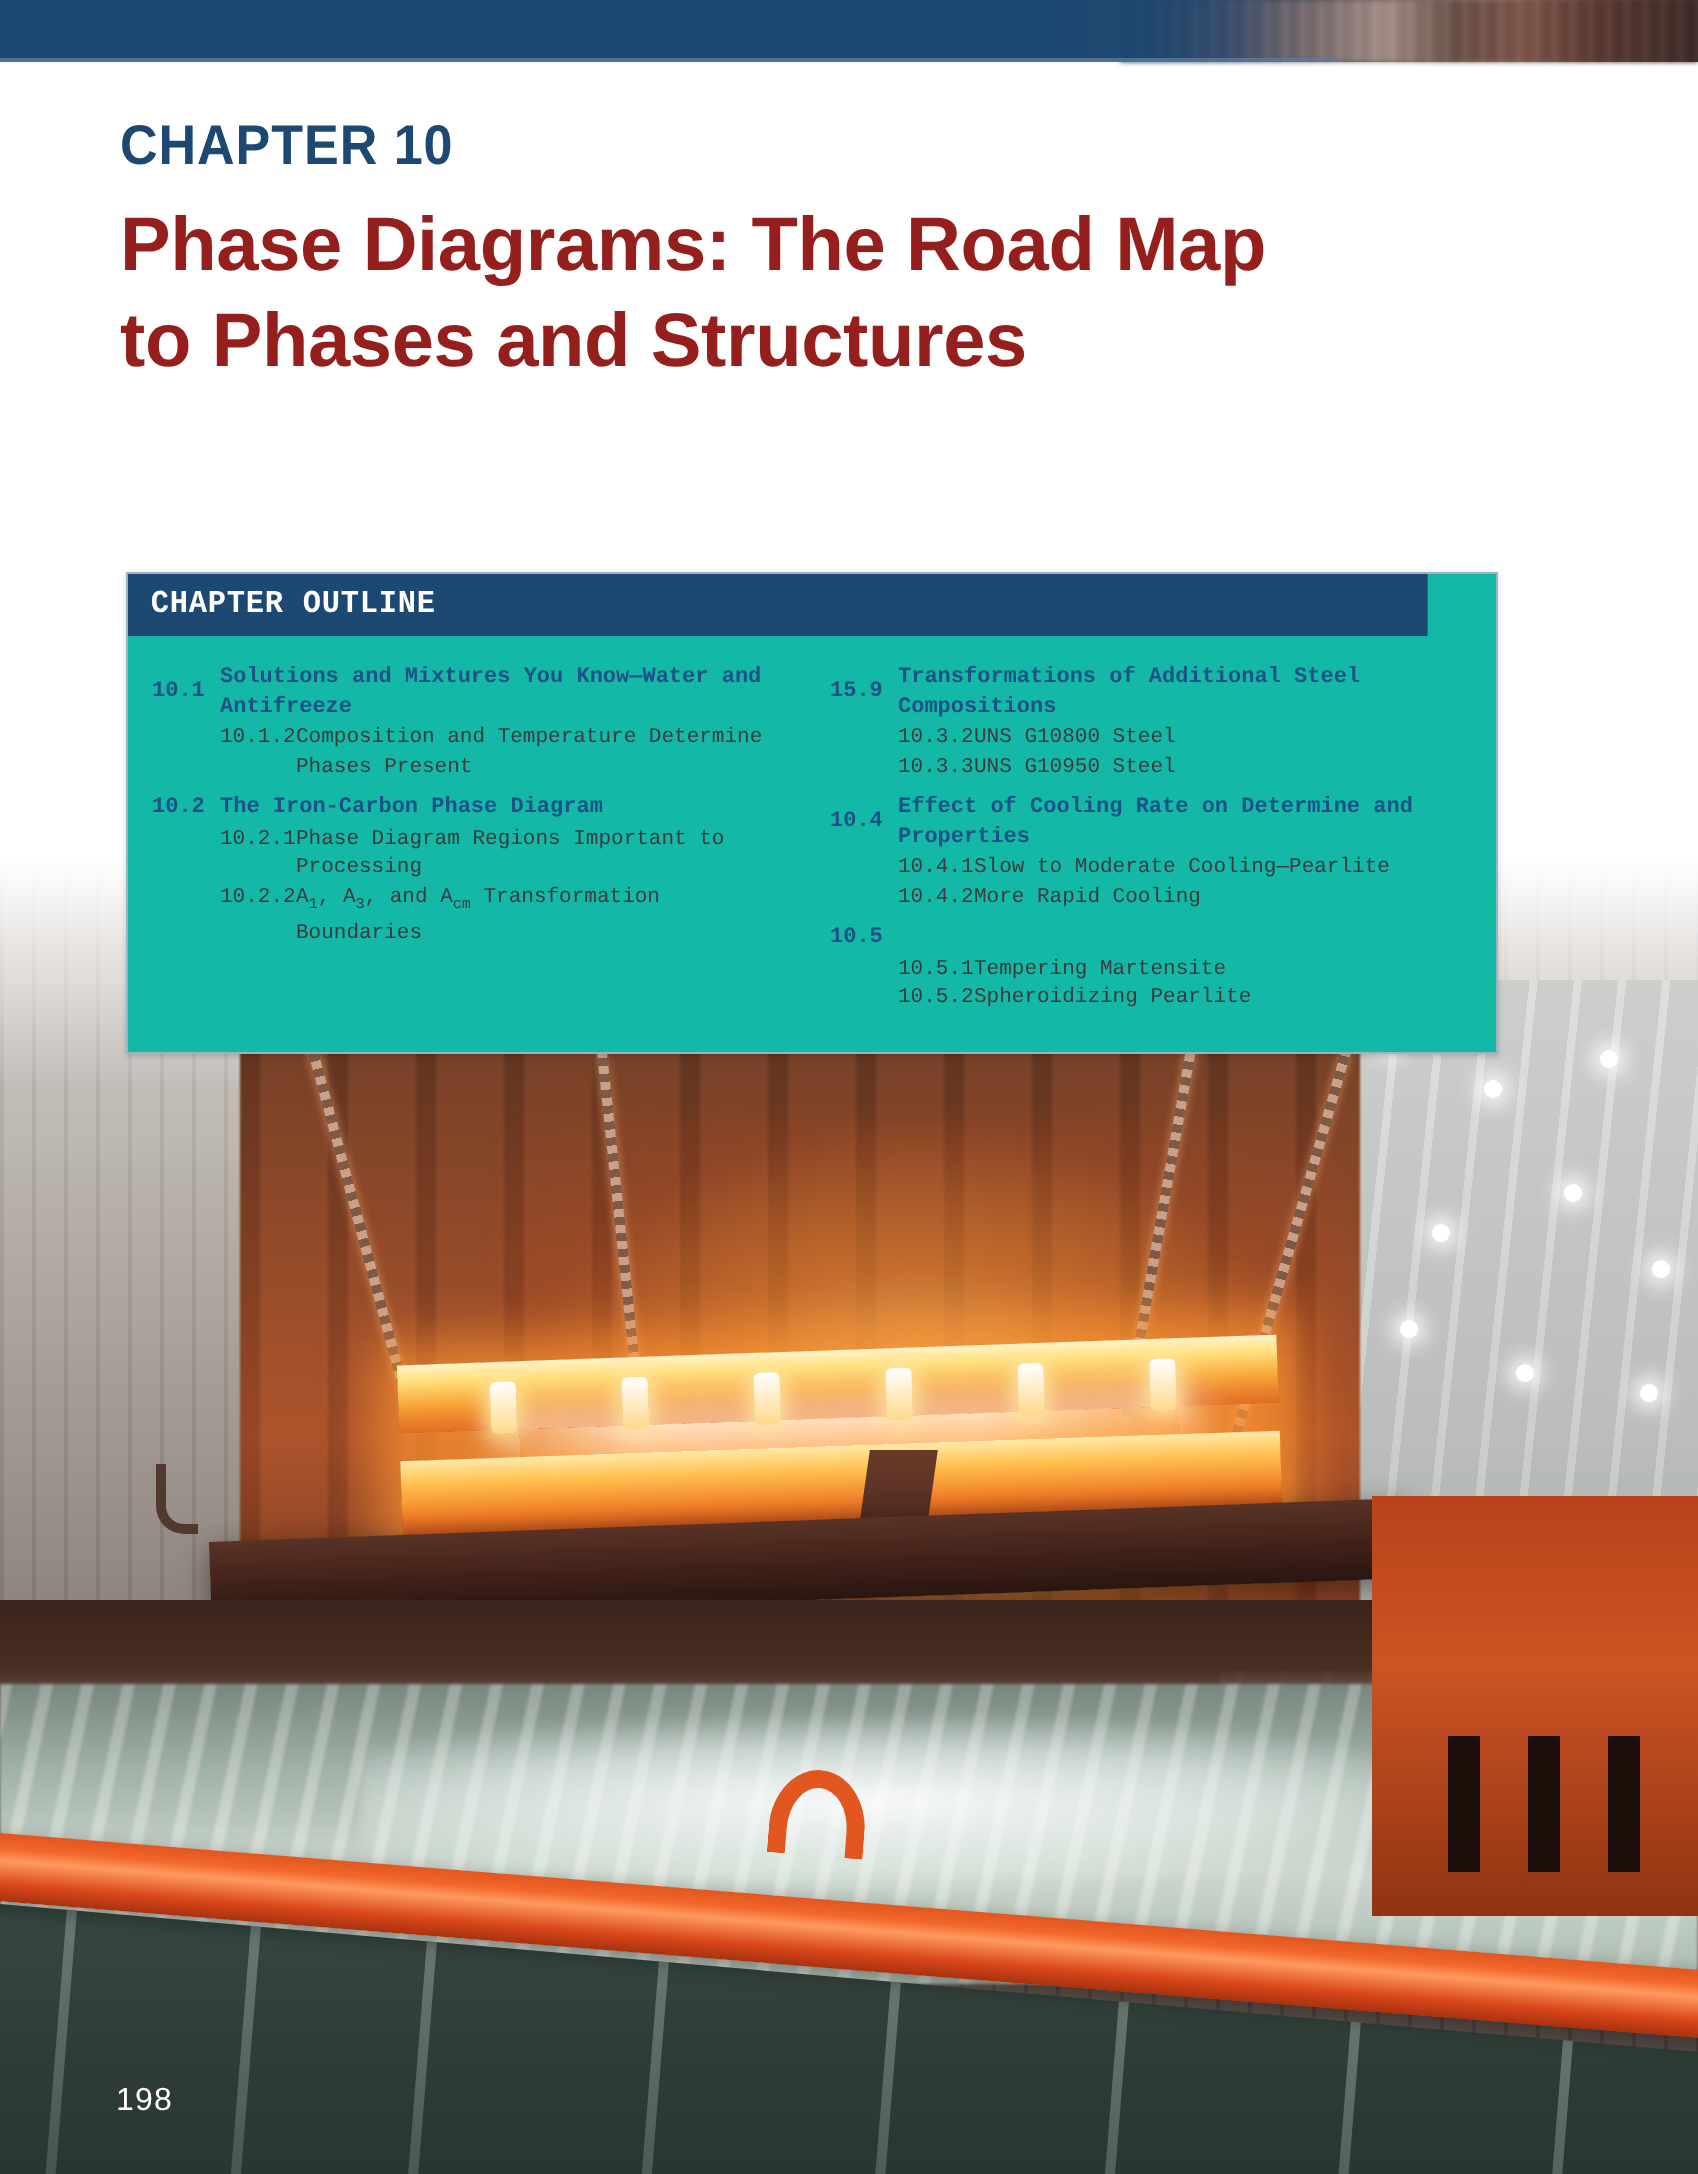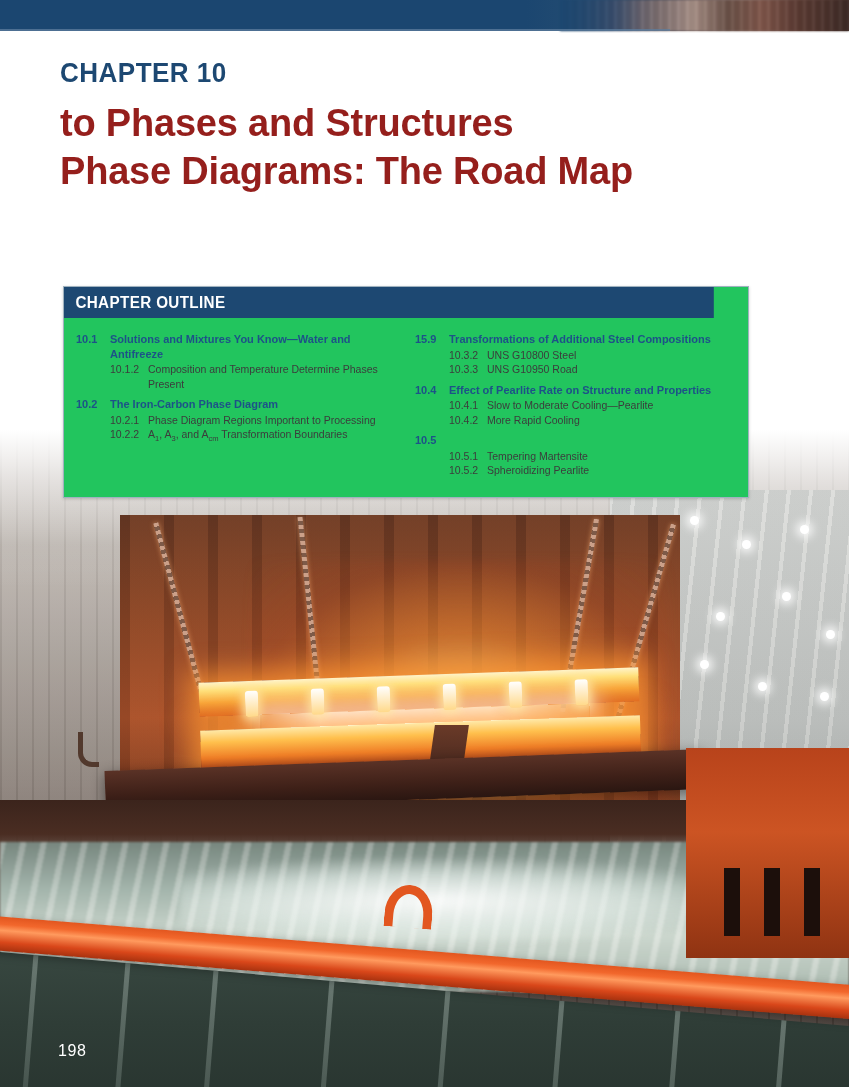--- a/index.html
+++ b/index.html
@@ -289,22 +289,23 @@
     color: #ffffff;
     letter-spacing: .6px;
   }
 
   
   .outline-box {
     position: absolute;
     left: 63px; top: 286px;
     width: 684px;
     border: 1px solid #9fb2bf;
-    background: #22c55e;
+    background: #14b8a6;
     box-shadow: 0 1px 3px rgba(0,0,0,.18);
+    font-family: Liberation Mono, monospace;
   }
   .outline-header {
     background: #1d4872;
     color: #ffffff;
     font-size: 16px;
     font-weight: bold;
     letter-spacing: .4px;
     padding: 6px 0 6px 12px;
     height: 19px;
     line-height: 19px;
@@ -323,20 +324,21 @@
   .sec {
     margin-bottom: 1px;
   }
   .sec-head {
     display: flex;
     font-size: 11px;
     font-weight: bold;
     color: #1d5288;
     line-height: 14.5px;
     margin-bottom: 1px;
+    align-items: center;
   }
   .sec-num {
     width: 34px;
     flex: 0 0 34px;
   }
   .sec-title { flex: 1; }
   .sub {
     display: flex;
     font-size: 10.5px;
     color: #3c3c3c;
@@ -419,22 +421,22 @@
     <div class="rail"></div>
   </div>
 
   <div class="top-banner">
     <div class="top-banner-photo"></div>
     <div class="top-banner-edge"></div>
   </div>
 
   <div class="chapter-label">CHAPTER 10</div>
   <div class="chapter-title">
+    <span class="ln">Phase Diagrams: The Road Map</span>
     <span class="ln">to Phases and Structures</span>
-    <span class="ln">Phase Diagrams: The Road Map</span>
   </div>
 
   <div class="outline-box">
     <div class="outline-header">CHAPTER OUTLINE</div>
     <div class="outline-body">
       <div class="outline-col" id="col-left">
           <div class="sec">
             <div class="sec-head">
               <span class="sec-num">10.1</span>
               <span class="sec-title">Solutions and Mixtures You Know—Water and Antifreeze</span>
@@ -464,27 +466,27 @@
             <div class="sec-head">
               <span class="sec-num">15.9</span>
               <span class="sec-title">Transformations of Additional Steel Compositions</span>
             </div>
             <div class="sub">
               <span class="sub-num">10.3.2</span>
               <span class="sub-title">UNS G10800 Steel</span>
             </div>
             <div class="sub">
               <span class="sub-num">10.3.3</span>
-              <span class="sub-title">UNS G10950 Road</span>
+              <span class="sub-title">UNS G10950 Steel</span>
             </div>
           </div>
           <div class="sec">
             <div class="sec-head">
               <span class="sec-num">10.4</span>
-              <span class="sec-title">Effect of Pearlite Rate on Structure and Properties</span>
+              <span class="sec-title">Effect of Cooling Rate on Determine and Properties</span>
             </div>
             <div class="sub">
               <span class="sub-num">10.4.1</span>
               <span class="sub-title">Slow to Moderate Cooling—Pearlite</span>
             </div>
             <div class="sub">
               <span class="sub-num">10.4.2</span>
               <span class="sub-title">More Rapid Cooling</span>
             </div>
           </div>

